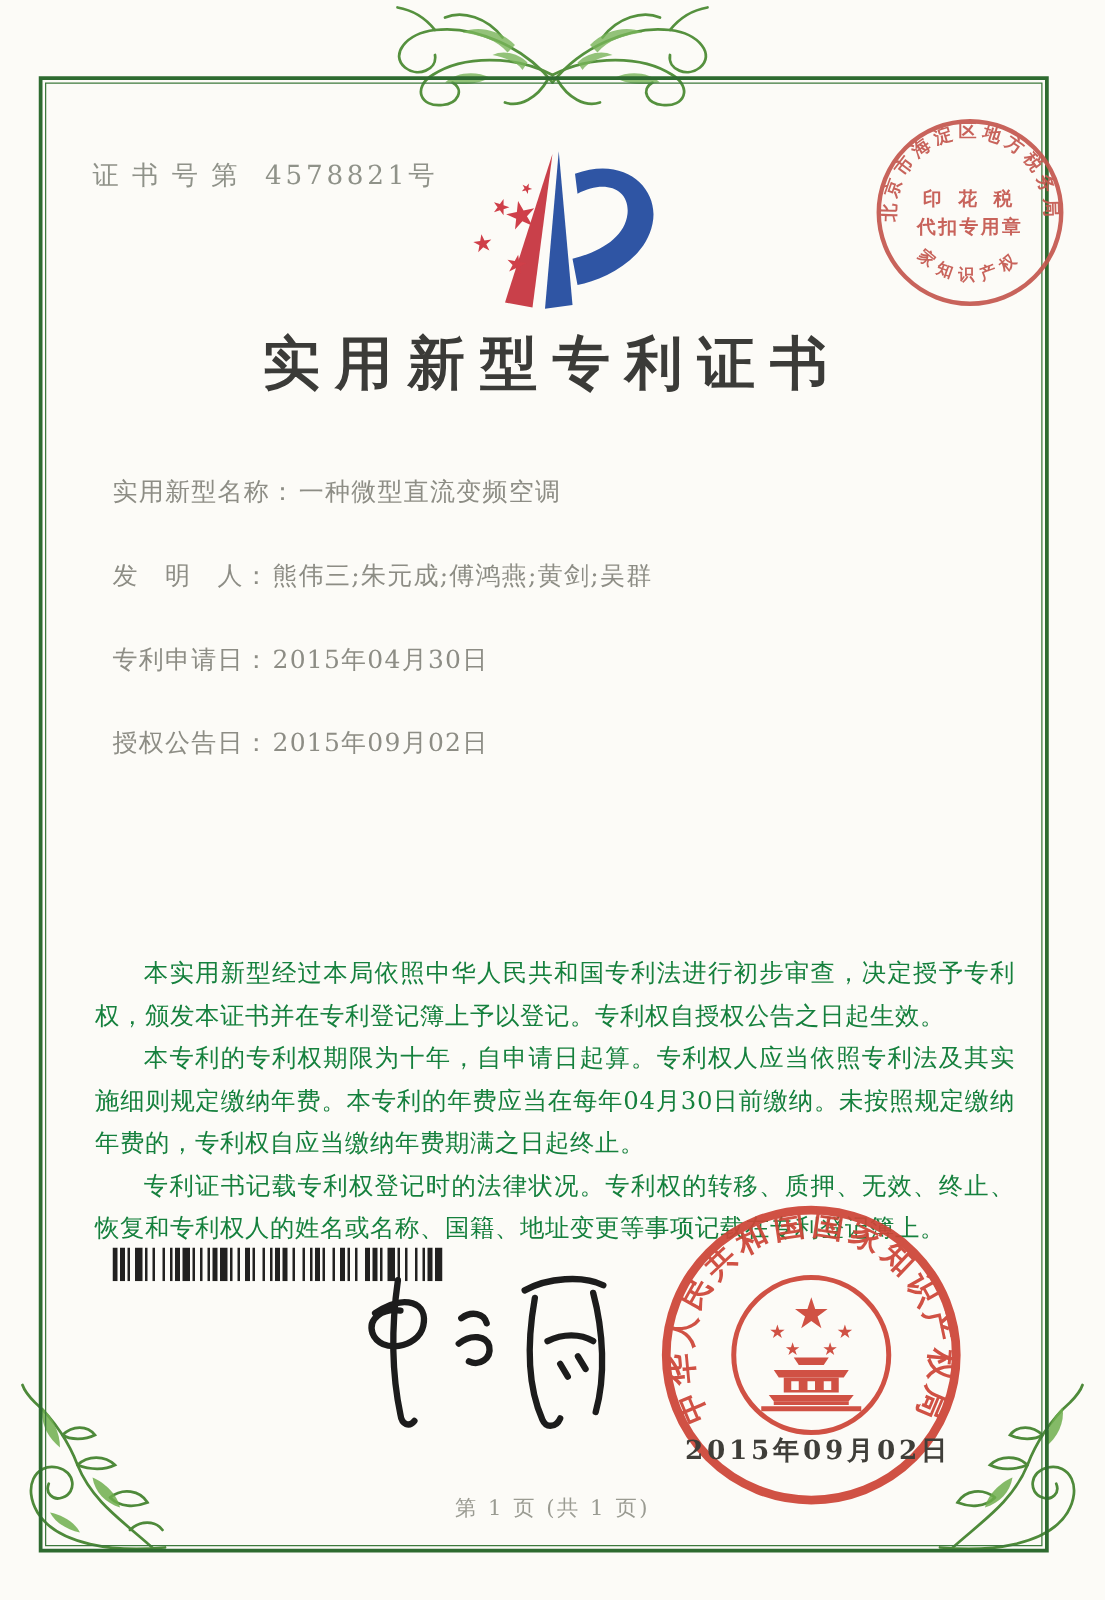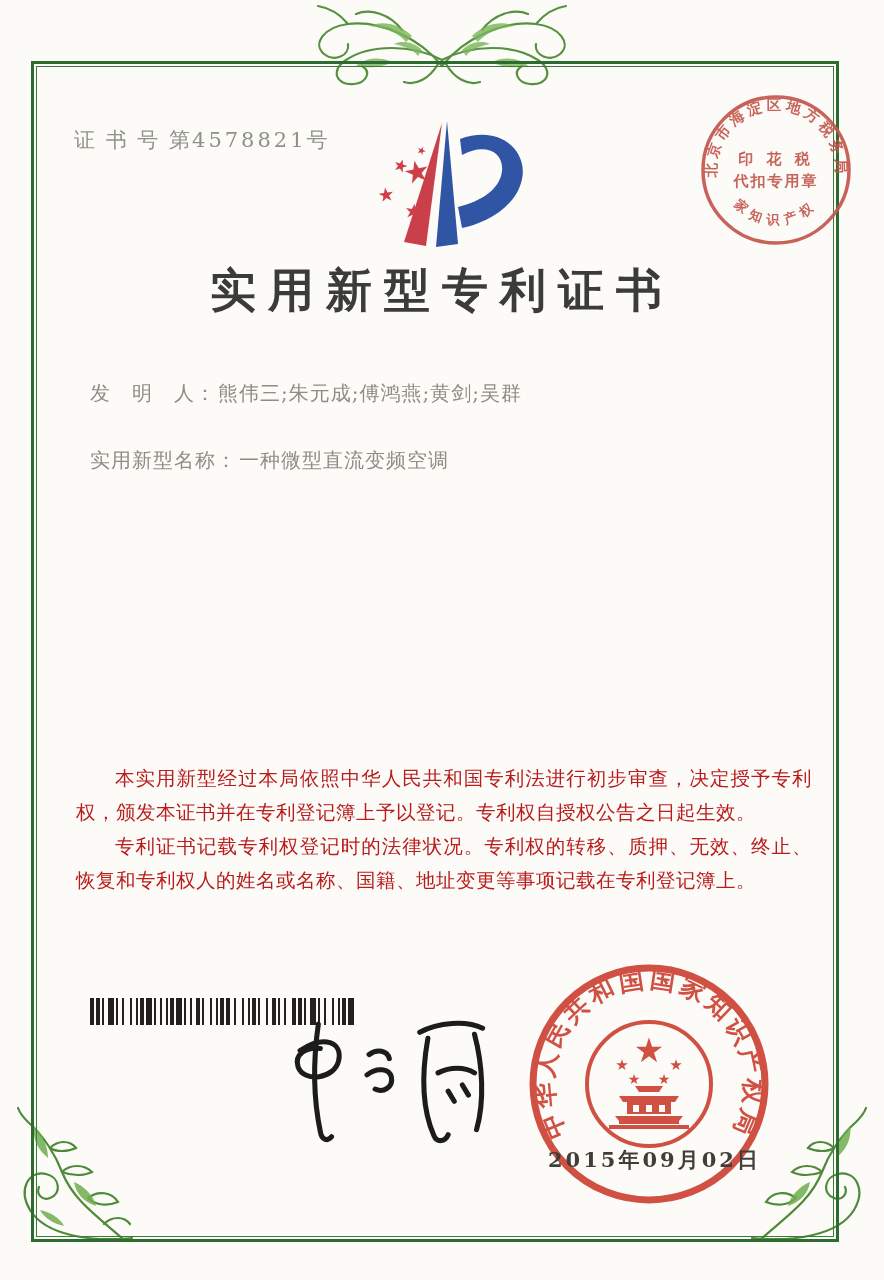--- a/index.html
+++ b/index.html
@@ -18,36 +18,36 @@
   
   .orn-top{position:absolute;left:252px;top:0;width:380px;height:96px;}
   .orn-corner{position:absolute;width:140px;height:140px;}
   .orn-left{left:4px;top:1106px;}
   .orn-right{left:740px;top:1106px;transform:scaleX(-1);}
   
   .cert-no{
     position:absolute;left:74px;top:126px;
     font-size:21px;color:#8f9289;letter-spacing:2px;
   }
-  .cert-no .num{letter-spacing:3px;margin-left:0;}
+  .cert-no .num{letter-spacing:3px;margin-left:20px;}
   .logo{position:absolute;left:362px;top:118px;width:196px;height:142px;}
   .tax-stamp{position:absolute;left:694px;top:88px;width:164px;height:164px;opacity:.92;}
   .doc-title{
     position:absolute;left:0;top:260px;width:884px;margin:0;
     text-align:center;font-size:46px;font-weight:700;
     letter-spacing:12px;color:#3b3b38;
   }
   
   .fields{position:absolute;left:90px;top:380px;width:710px;}
   .field-row{height:25px;margin-bottom:42px;font-size:20px;color:#8d8d85;letter-spacing:1px;white-space:nowrap;}
   .field-row .val{margin-left:2px;}
   
   .body-text{position:absolute;left:76px;top:762px;width:736px;}
   .body-text p{
-    margin:0;font-size:19.5px;line-height:34px;color:#b91c1c;
+    margin:0;font-size:19.5px;line-height:34px;color:#15803d;
     text-indent:2em;text-align:justify;letter-spacing:.5px;
   }
   
   .barcode{position:absolute;left:90px;top:998px;width:264px;height:27px;font-size:0;white-space:nowrap;overflow:hidden;}
   .barcode span{display:inline-block;height:100%;vertical-align:top;}
   .barcode .b{background:#222120;}
   .director{position:absolute;left:108px;top:1064px;color:#4a4a46;}
   .director div{font-size:23px;letter-spacing:6px;line-height:40px;}
   .signature{position:absolute;left:238px;top:1012px;width:256px;height:142px;}
   .big-seal{position:absolute;left:523px;top:958px;width:252px;height:252px;opacity:.93;}
@@ -147,29 +147,36 @@
       <textPath href="#taxArcBottom" startOffset="50%" text-anchor="middle">国家知识产权局</textPath>
     </text>
     <text y="-6" text-anchor="middle" font-size="15" fill="#c4574e" letter-spacing="4" font-weight="600">印 花 税</text>
     <text y="16" text-anchor="middle" font-size="15" fill="#c4574e" letter-spacing="2" font-weight="600">代扣专用章</text>
   </svg>
 
   <h1 class="doc-title">实用新型专利证书</h1>
 
   <div class="fields">
     <div class="field-row">
+      <span class="lbl">实用新型名称：</span><span class="val">一种微型直流变频空调</span>
+    </div>
+    <div class="field-row">
       <span class="lbl">发　明　人：</span><span class="val">熊伟三;朱元成;傅鸿燕;黄剑;吴群</span>
     </div>
     <div class="field-row">
-      <span class="lbl">实用新型名称：</span><span class="val">一种微型直流变频空调</span>
+      <span class="lbl">专利申请日：</span><span class="val">2015年04月30日</span>
+    </div>
+    <div class="field-row">
+      <span class="lbl">授权公告日：</span><span class="val">2015年09月02日</span>
     </div>
   </div>
 
   <div class="body-text">
     <p>本实用新型经过本局依照中华人民共和国专利法进行初步审查，决定授予专利权，颁发本证书并在专利登记簿上予以登记。专利权自授权公告之日起生效。</p>
+    <p>本专利的专利权期限为十年，自申请日起算。专利权人应当依照专利法及其实施细则规定缴纳年费。本专利的年费应当在每年04月30日前缴纳。未按照规定缴纳年费的，专利权自应当缴纳年费期满之日起终止。</p>
     <p>专利证书记载专利权登记时的法律状况。专利权的转移、质押、无效、终止、恢复和专利权人的姓名或名称、国籍、地址变更等事项记载在专利登记簿上。</p>
   </div>
 
   <div class="barcode"><span class="b" style="width:4px"></span><span class="s" style="width:2px"></span><span class="b" style="width:4px"></span><span class="s" style="width:2px"></span><span class="b" style="width:2px"></span><span class="s" style="width:4px"></span><span class="b" style="width:6px"></span><span class="s" style="width:2px"></span><span class="b" style="width:2px"></span><span class="s" style="width:4px"></span><span class="b" style="width:2px"></span><span class="s" style="width:6px"></span><span class="b" style="width:2px"></span><span class="s" style="width:4px"></span><span class="b" style="width:2px"></span><span class="s" style="width:2px"></span><span class="b" style="width:4px"></span><span class="s" style="width:2px"></span><span class="b" style="width:6px"></span><span class="s" style="width:2px"></span><span class="b" style="width:2px"></span><span class="s" style="width:4px"></span><span class="b" style="width:2px"></span><span class="s" style="width:4px"></span><span class="b" style="width:2px"></span><span class="s" style="width:2px"></span><span class="b" style="width:4px"></span><span class="s" style="width:2px"></span><span class="b" style="width:6px"></span><span class="s" style="width:2px"></span><span class="b" style="width:2px"></span><span class="s" style="width:4px"></span><span class="b" style="width:2px"></span><span class="s" style="width:4px"></span><span class="b" style="width:4px"></span><span class="s" style="width:2px"></span><span class="b" style="width:2px"></span><span class="s" style="width:6px"></span><span class="b" style="width:2px"></span><span class="s" style="width:4px"></span><span class="b" style="width:2px"></span><span class="s" style="width:2px"></span><span class="b" style="width:4px"></span><span class="s" style="width:2px"></span><span class="b" style="width:4px"></span><span class="s" style="width:4px"></span><span class="b" style="width:2px"></span><span class="s" style="width:6px"></span><span class="b" style="width:2px"></span><span class="s" style="width:4px"></span><span class="b" style="width:2px"></span><span class="s" style="width:2px"></span><span class="b" style="width:4px"></span><span class="s" style="width:2px"></span><span class="b" style="width:2px"></span><span class="s" style="width:6px"></span><span class="b" style="width:2px"></span><span class="s" style="width:4px"></span><span class="b" style="width:4px"></span><span class="s" style="width:2px"></span><span class="b" style="width:2px"></span><span class="s" style="width:4px"></span><span class="b" style="width:2px"></span><span class="s" style="width:6px"></span><span class="b" style="width:4px"></span><span class="s" style="width:2px"></span><span class="b" style="width:4px"></span><span class="s" style="width:2px"></span><span class="b" style="width:2px"></span><span class="s" style="width:4px"></span><span class="b" style="width:6px"></span><span class="s" style="width:2px"></span><span class="b" style="width:2px"></span><span class="s" style="width:4px"></span><span class="b" style="width:2px"></span><span class="s" style="width:6px"></span><span class="b" style="width:2px"></span><span class="s" style="width:4px"></span><span class="b" style="width:2px"></span><span class="s" style="width:2px"></span><span class="b" style="width:4px"></span><span class="s" style="width:2px"></span><span class="b" style="width:6px"></span></div>
 
 
   <svg class="signature" viewBox="0 0 250 140">
     <g stroke="#1c1c1c" stroke-width="5" fill="none" stroke-linecap="round" stroke-linejoin="round">
       <path d="M78,12 C74,40 72,80 80,118 C81,126 87,128 91,123"></path>
       <path d="M60,38 C84,22 102,30 98,48 C94,66 64,70 58,54 C54,42 66,34 80,36"></path>
@@ -212,14 +219,15 @@
       <g fill="#fcfbf7">
         <rect x="-16" y="21" width="6" height="7"></rect>
         <rect x="-3" y="21" width="6" height="7"></rect>
         <rect x="10" y="21" width="6" height="7"></rect>
       </g>
     </g>
   </svg>
 
   <div class="seal-date">2015年09月02日</div>
 
+  <div class="page-footer">第 1 页 (共 1 页)</div>
 
 </div>
 
 </body></html>

